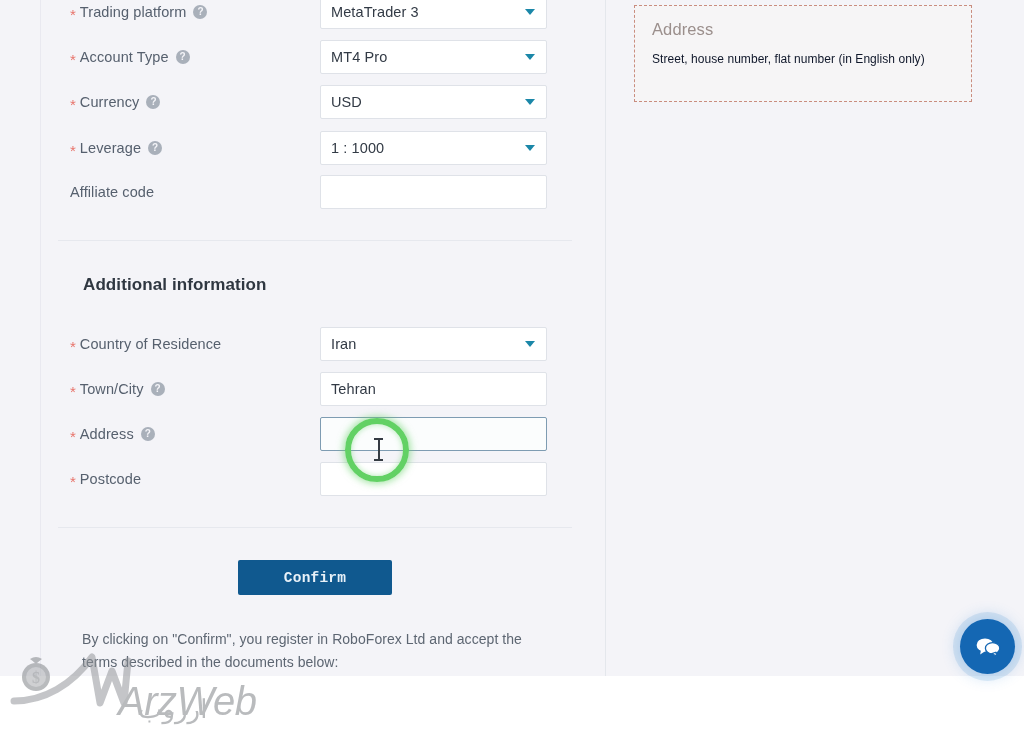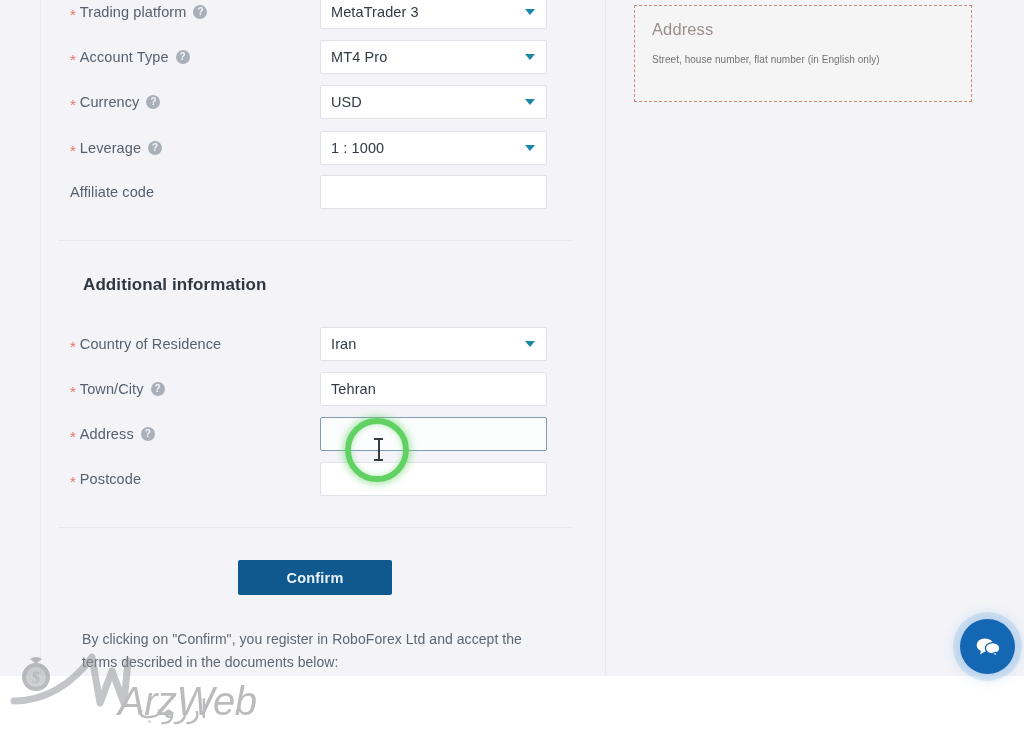--- a/index.html
+++ b/index.html
@@ -160,21 +160,21 @@
   .confirm-btn {
     position: absolute;
     left: 238px;
     top: 560px;
     width: 154px;
     height: 35px;
     background: #10598f;
     border: none;
     border-radius: 2px;
     color: #e8f1f8;
-    font-family: Liberation Sans, sans-serif;
+    font-family: Liberation Mono, monospace;
     font-size: 14.5px;
     font-weight: bold;
     letter-spacing: .2px;
     cursor: pointer;
   }
 
   .legal {
     position: absolute;
     left: 82px;
     top: 628px;
@@ -198,23 +198,23 @@
   }
 
   .tooltip-title {
     font-size: 16.5px;
     color: #9b8f8c;
     letter-spacing: .1px;
     margin-bottom: 11px;
   }
 
   .tooltip-body {
-    font-size: 10px;
+    font-size: 12px;
     line-height: 19px;
-    color: #737373;
+    color: #0f172a;
     letter-spacing: .05px;
   }
 
   
   .click-ring {
     position: absolute;
     left: 345px; top: 418px;
     width: 64px; height: 64px;
     border-radius: 50%;
     border: 6px solid #62d164;

